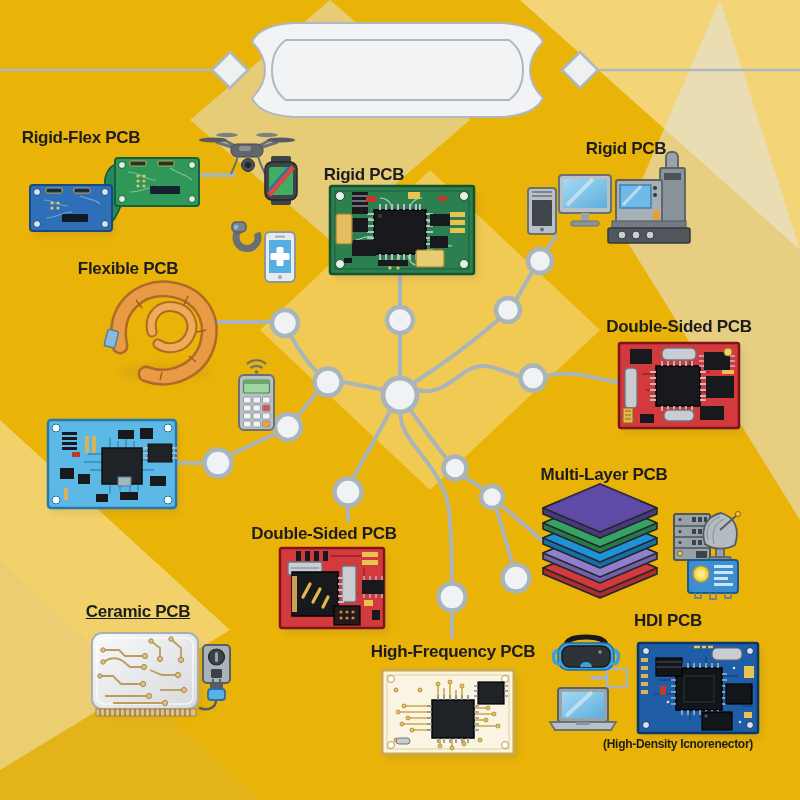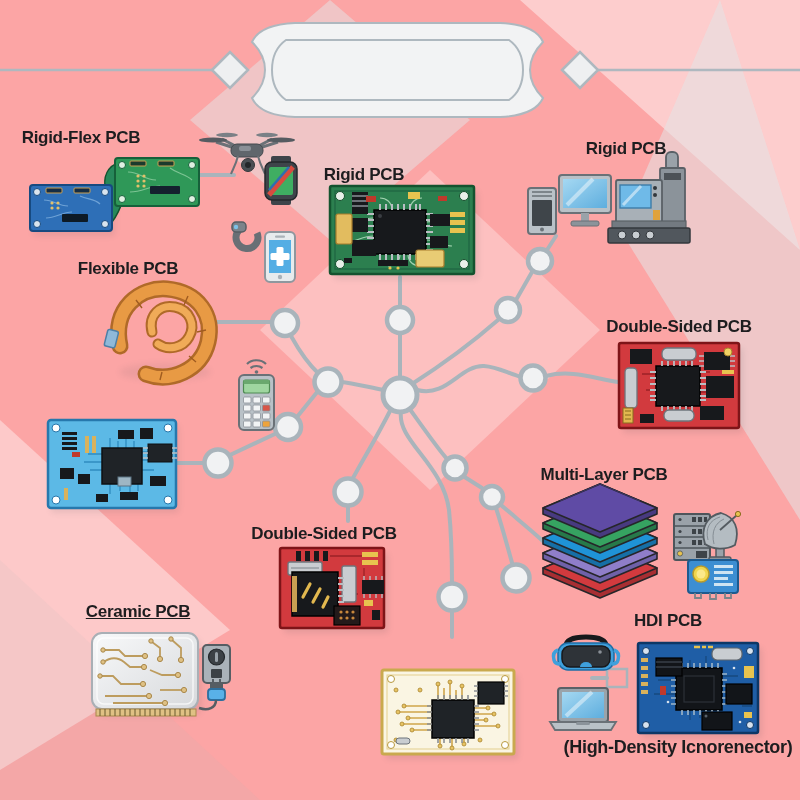--- a/index.html
+++ b/index.html
@@ -1,27 +1,27 @@
 <!DOCTYPE html>
 <html><head>
 <meta charset="utf-8">
 <style>
   html,body{margin:0;padding:0;}
   #stage{
     position:relative;width:800px;height:800px;overflow:hidden;
-    background:#fca5a5;
+    background:#eab308;
     font-family:"Liberation Sans",sans-serif;
   }
   #scene{position:absolute;left:0;top:0;}
   .label{
     position:absolute;transform:translateX(-50%);
     font-weight:700;font-size:17px;color:#1d1d1f;
     white-space:nowrap;letter-spacing:-0.3px;
   }
-  .label.sub{font-size:18px;}
+  .label.sub{font-size:12px;}
 </style>
 </head>
 <body>
 
 <div id="stage">
 
 <svg id="scene" width="800" height="800" viewBox="0 0 800 800">
   <defs>
     <filter id="blur1" x="-40%" y="-40%" width="180%" height="180%">
           <feGaussianBlur stdDeviation="3.2"></feGaussianBlur>
@@ -569,16 +569,17 @@
 </svg>
 
 <div class="label" style="left:81px;top:128px;">Rigid-Flex PCB</div>
 <div class="label" style="left:128px;top:259px;">Flexible PCB</div>
 <div class="label" style="left:138px;top:602px;text-decoration:underline;">Ceramic PCB</div>
 <div class="label" style="left:364px;top:165px;">Rigid PCB</div>
 <div class="label" style="left:626px;top:139px;">Rigid PCB</div>
 <div class="label" style="left:679px;top:317px;">Double-Sided PCB</div>
 <div class="label" style="left:604px;top:465px;text-align:right;">Multi-Layer PCB</div>
 <div class="label" style="left:324px;top:524px;">Double-Sided PCB</div>
+<div class="label" style="left:453px;top:642px;">High-Frequency PCB</div>
 <div class="label" style="left:668px;top:611px;">HDI PCB</div>
 <div class="label sub" style="left:678px;top:737px;">(High-Density Icnorenector)</div>
 
 </div>
 
 </body></html>

